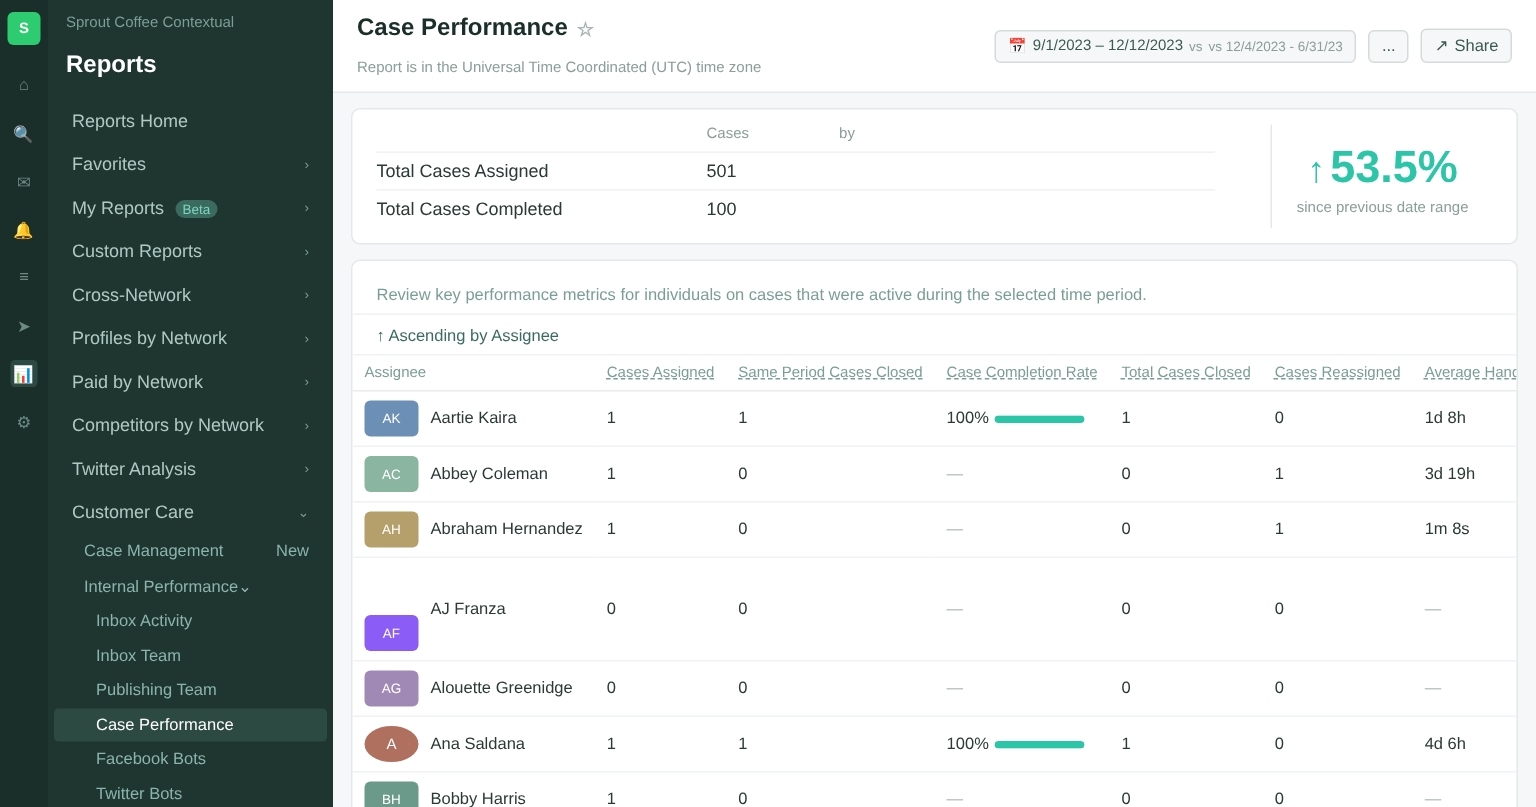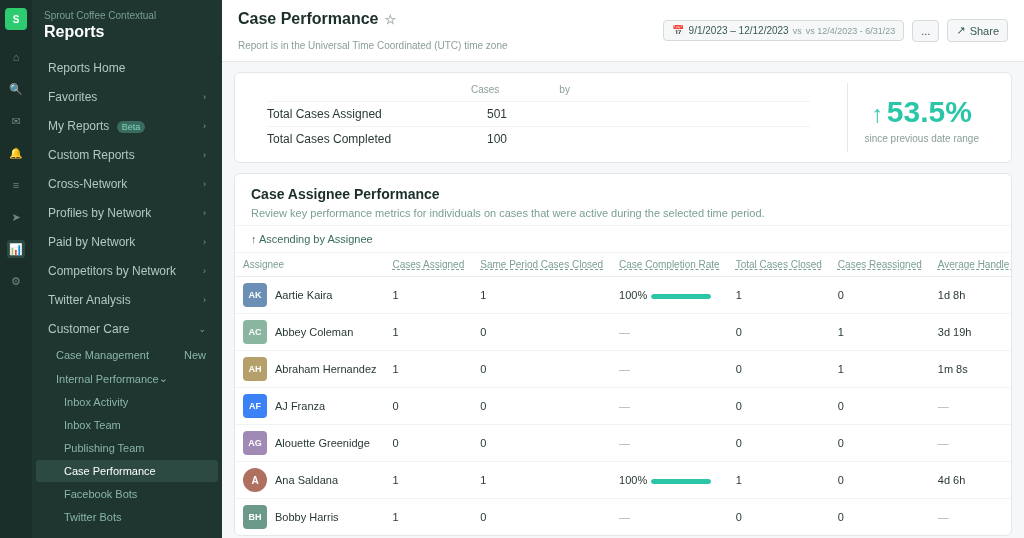--- a/index.html
+++ b/index.html
@@ -51,21 +51,21 @@
       padding: 10px 12px 4px;
     }
     .left-nav-header .brand-name {
       font-size: 10px;
       color: #7a9e95;
     }
     .left-nav-header .section-title {
       font-size: 16px;
       font-weight: 600;
       color: #ffffff;
-      margin-top: 2px;
+      margin-top: 14px;
     }
     .nav-item {
       padding: 7px 12px;
       font-size: 12px;
       color: #b0c9c3;
       cursor: pointer;
       display: flex;
       align-items: center;
       justify-content: space-between;
       border-radius: 3px;
@@ -155,21 +155,20 @@
       margin-bottom: 6px;
       font-size: 10px;
       color: #8a9e9a;
     }
     .summary-row {
       display: flex;
       align-items: center;
       padding: 5px 0;
       border-top: 1px solid #f0f2f3;
       gap: 60px;
-      margin-left: 16px;
     }
     .summary-row-label { font-size: 12px; color: #2a3a36; width: 160px; }
     .summary-row-value { font-size: 12px; color: #2a3a36; width: 60px; }
     .big-stat { text-align: center; padding: 8px 16px; border-left: 1px solid #e5e8ea; min-width: 140px; }
     .big-stat-label { font-size: 10px; color: #8a9e9a; margin-bottom: 4px; }
     .big-stat-sub { font-size: 10px; color: #8a9e9a; margin-top: 4px; }
 
     
     .section-container {
       margin: 0 12px 12px;
@@ -222,25 +221,25 @@
       border-bottom: 1px solid #f0f2f3;
       white-space: nowrap;
     }
     .perf-table tr:last-child td { border-bottom: none; }
     .assignee-cell {
       display: flex;
       align-items: center;
       gap: 8px;
     }
     .avatar {
-      width: 24px; height: 24px;
+      width: 36px; height: 24px;
       border-radius: 4px;
       display: flex; align-items: center; justify-content: center;
       font-size: 9px;
-      font-weight: 700;
+      font-weight: 400;
       color: #ffffff;
       flex-shrink: 0;
     }
     .progress-bar-container {
       width: 60px;
       height: 5px;
       background: #e0ebe8;
       border-radius: 3px;
       overflow: hidden;
       display: inline-block;
@@ -397,21 +396,20 @@
       <div>
         <span style="font-size:24px;color:#2bc5a8;font-weight:700;">↑</span>
         <span style="font-size:30px;color:#2bc5a8;font-weight:700;">53.5%</span>
       </div>
       <div class="big-stat-sub">since previous date range</div>
     </div>
   </div>
 
   <div class="section-container">
     <div class="section-header">
-      <div class="section-title-text">Case Assignee Performance</div>
       <div class="section-subtitle">Review key performance metrics for individuals on cases that were active during the selected time period.</div>
     </div>
     <div class="sort-bar">
       <button class="sort-btn">↑ Ascending by Assignee</button>
     </div>
 
     <table class="perf-table">
       <thead>
         <tr>
           <th>Assignee</th>
@@ -463,21 +461,21 @@
             <td>1</td>
             <td>0</td>
             <td><span class="dash-val">—</span></td>
             <td>0</td>
             <td>1</td>
             <td>1m 8s</td>
           </tr>
           <tr>
             <td>
               <div class="assignee-cell">
-                <div class="avatar" style="background: #3b82f6;">AF</div>
+                <div class="avatar" style="background: #8b5cf6; margin-top: 32px;">AF</div>
                 <span>AJ Franza</span>
               </div>
             </td>
             <td>0</td>
             <td>0</td>
             <td><span class="dash-val">—</span></td>
             <td>0</td>
             <td>0</td>
             <td><span class="dash-val">—</span></td>
           </tr>

